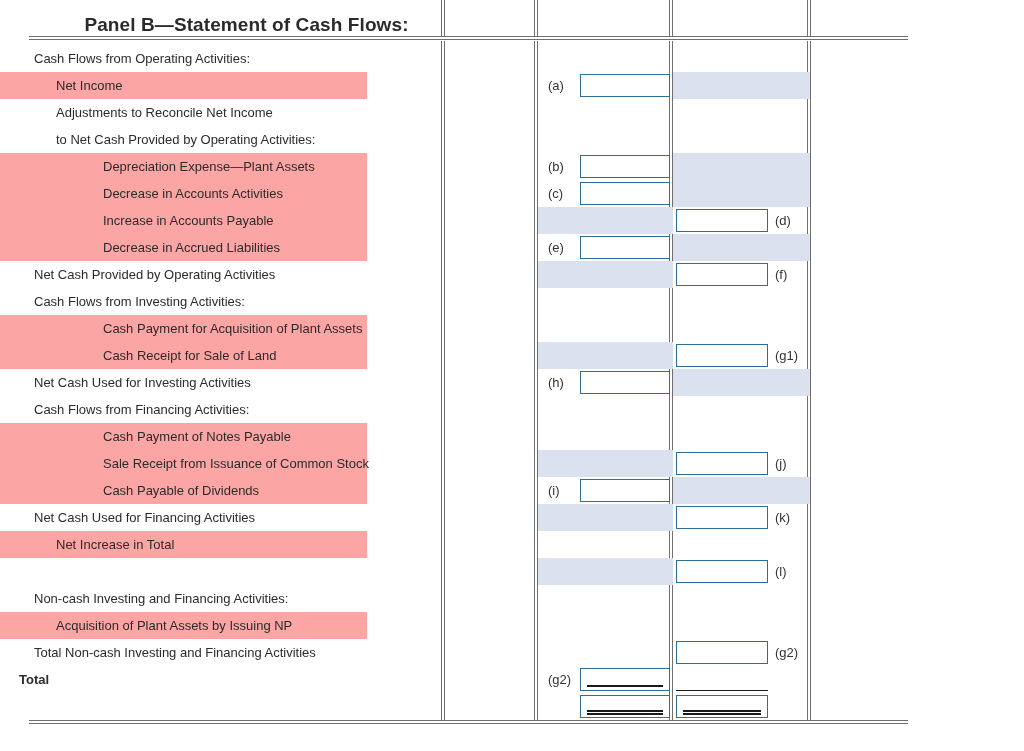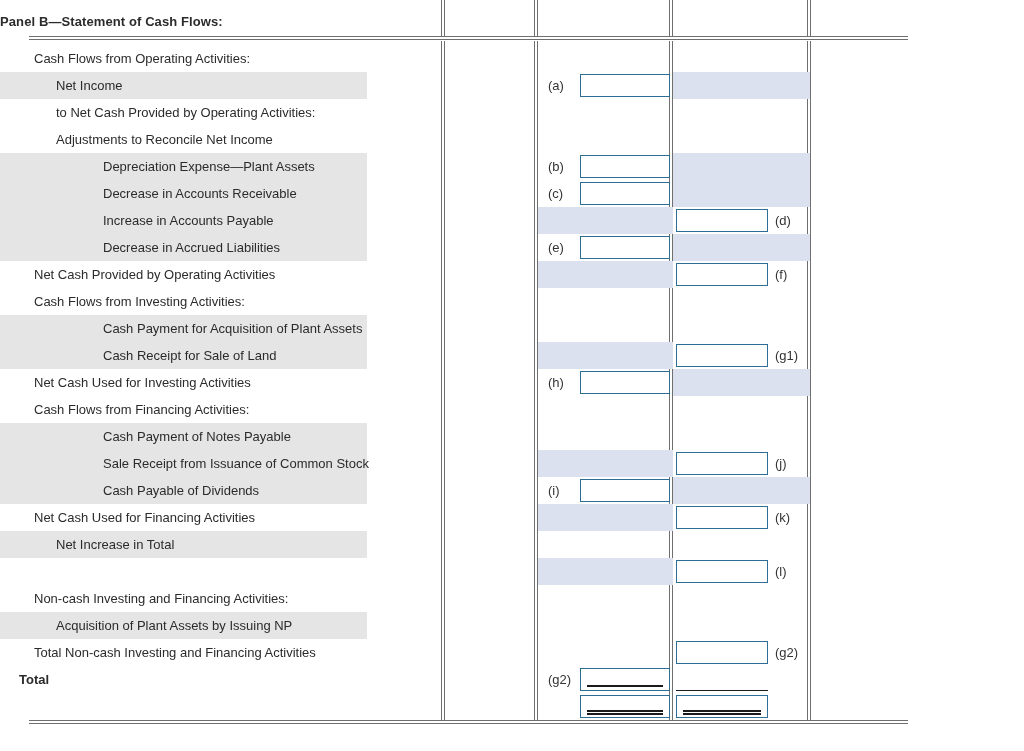--- a/index.html
+++ b/index.html
@@ -9,28 +9,28 @@
 
   
   .vrule{position:absolute;width:5px;background:
       linear-gradient(to right,#ffffff 0px,#ffffff 0px,#6f6f6f 0px,#6f6f6f 1px,
       #ffffff 1px,#ffffff 3px,#6f6f6f 3px,#6f6f6f 4px,#ffffff 4px);}
   .hrule{position:absolute;height:5px;background:
       linear-gradient(to bottom,#6f6f6f 0px,#6f6f6f 1px,#ffffff 1px,#ffffff 3px,
       #6f6f6f 3px,#6f6f6f 4px,#ffffff 4px);}
 
   
-  .panel-title{position:absolute;left:0;top:14px;width:493px;text-align:left;
-      font-weight:bold;font-size:13px;letter-spacing:.1px;}
+  .panel-title{position:absolute;left:0;top:14px;width:493px;text-align:center;
+      font-weight:bold;font-size:19px;letter-spacing:.1px;}
 
   
   .labels{position:absolute;left:0;top:45px;width:367px;}
   .lrow{height:27px;line-height:27px;font-size:13px;white-space:nowrap;
         box-sizing:border-box;}
-  .lrow.shade{background:#e5e5e5;}
+  .lrow.shade{background:#fca5a5;}
   .lrow.i0{padding-left:34px;}
   .lrow.i1{padding-left:56px;}
   .lrow.i2{padding-left:103px;}
   .lrow.bold{font-weight:bold;padding-left:19px;}
   .lrow.empty{font-size:0;}
 
   
   .col{position:absolute;top:45px;}
   .col3{left:538px;width:135px;}
   .col4{left:673px;width:137px;}
@@ -65,24 +65,24 @@
   <div class="vrule" style="left:534px;top:0;height:724px;"></div>
   <div class="vrule" style="left:669px;top:0;height:724px;"></div>
   <div class="vrule" style="left:807px;top:0;height:724px;"></div>
 
   <div class="hrule" style="left:29px;top:36px;width:879px;"></div>
   <div class="hrule" style="left:29px;top:720px;width:879px;"></div>
 
   <div class="labels" id="label-column">
       <div class="lrow i0">Cash Flows from Operating Activities:</div>
       <div class="lrow i1 shade">Net Income</div>
+      <div class="lrow i1">Adjustments to Reconcile Net Income</div>
       <div class="lrow i1">to Net Cash Provided by Operating Activities:</div>
-      <div class="lrow i1">Adjustments to Reconcile Net Income</div>
       <div class="lrow i2 shade">Depreciation Expense—Plant Assets</div>
-      <div class="lrow i2 shade">Decrease in Accounts Receivable</div>
+      <div class="lrow i2 shade">Decrease in Accounts Activities</div>
       <div class="lrow i2 shade">Increase in Accounts Payable</div>
       <div class="lrow i2 shade">Decrease in Accrued Liabilities</div>
       <div class="lrow i0">Net Cash Provided by Operating Activities</div>
       <div class="lrow i0">Cash Flows from Investing Activities:</div>
       <div class="lrow i2 shade">Cash Payment for Acquisition of Plant Assets</div>
       <div class="lrow i2 shade">Cash Receipt for Sale of Land</div>
       <div class="lrow i0">Net Cash Used for Investing Activities</div>
       <div class="lrow i0">Cash Flows from Financing Activities:</div>
       <div class="lrow i2 shade">Cash Payment of Notes Payable</div>
       <div class="lrow i2 shade">Sale Receipt from Issuance of Common Stock</div>

